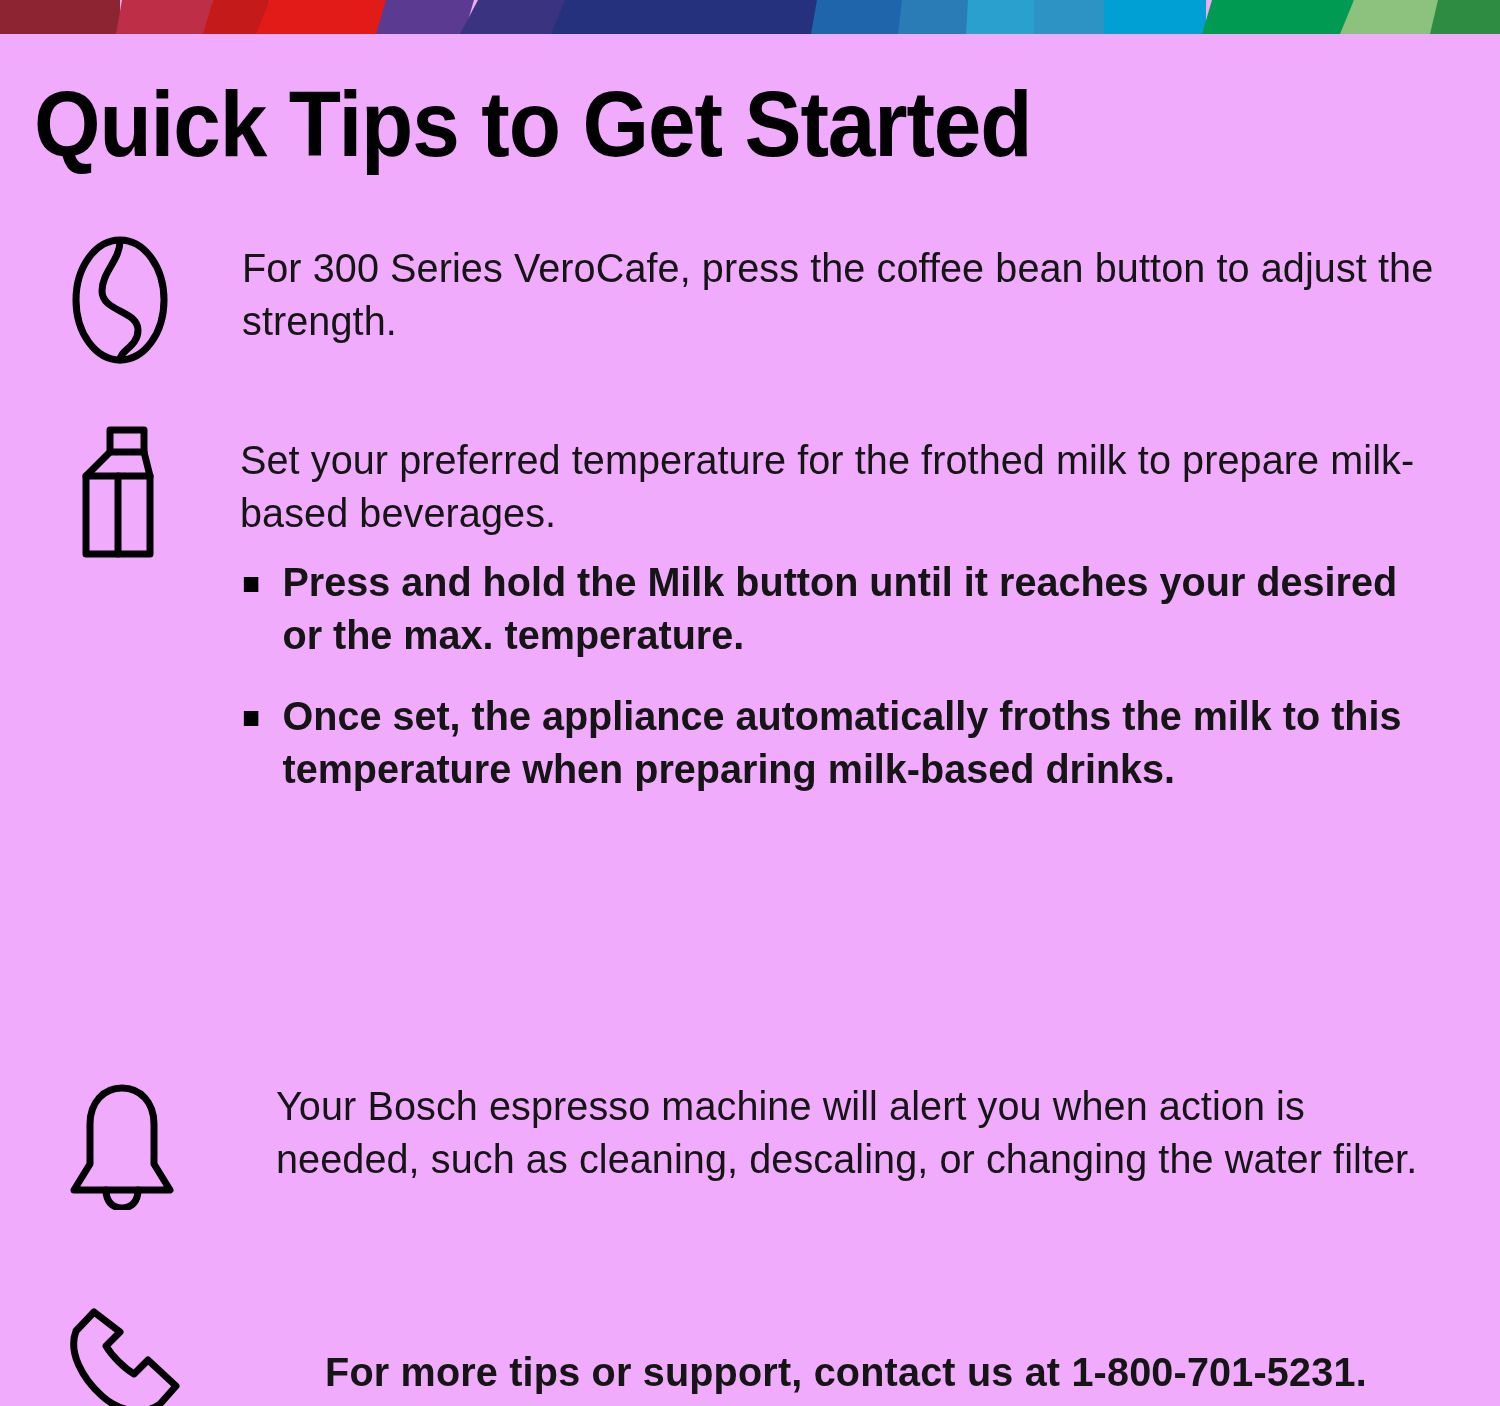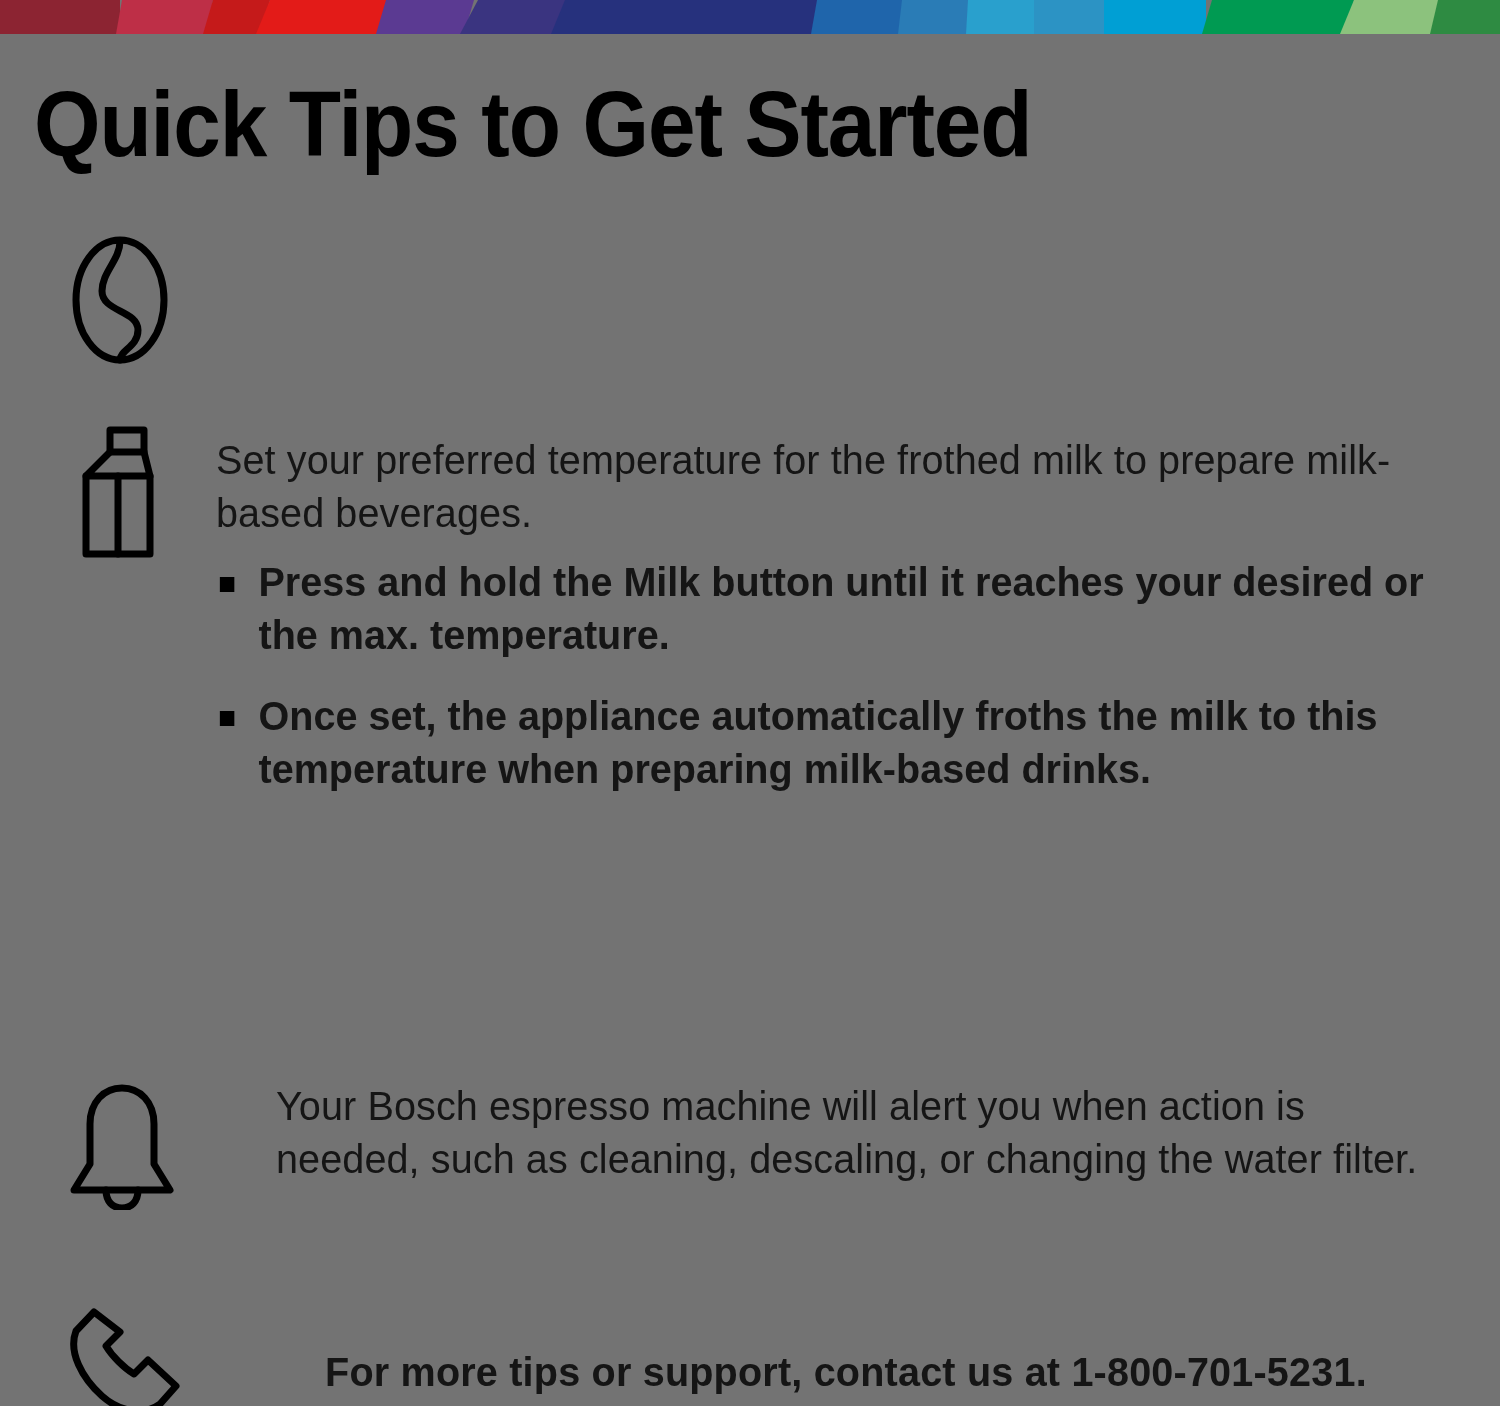--- a/index.html
+++ b/index.html
@@ -7,21 +7,21 @@
     padding: 0;
     background: #ffffff;
   }
   body {
     font-family: "Liberation Sans", sans-serif;
   }
   #page {
     position: relative;
     width: 1500px;
     height: 1406px;
-    background: #737373;
+    background: #f0abfc;
     overflow: hidden;
   }
 
   
   #colorbar {
     position: absolute;
     left: 0;
     top: 0;
     width: 1500px;
     height: 34px;
@@ -105,21 +105,21 @@
   }
 
   
   #row-bean       { left: 68px;  top: 236px;  width: 1420px; }
   #row-milk       { left: 68px;  top: 424px;  width: 1420px; }
   #row-beans      { left: 56px;  top: 892px;  width: 1430px; }
   #row-bell       { left: 62px;  top: 1078px; width: 1430px; }
   #row-phone      { left: 68px;  top: 1306px; width: 1430px; }
 
   #row-bean   .tip-body { margin-left: 70px; padding-top: 6px; }
-  #row-milk   .tip-body { margin-left: 36px; padding-top: 10px; }
+  #row-milk   .tip-body { margin-left: 60px; padding-top: 10px; }
   #row-beans  .tip-body { margin-left: 60px; padding-top: 8px; }
   #row-bell   .tip-body { margin-left: 94px; padding-top: 2px; }
   #row-phone  .tip-body { margin-left: 58px; padding-top: 40px; text-align: center; }
 
   .icon-stroke {
     fill: none;
     stroke: #000000;
     stroke-width: 7;
     stroke-linejoin: round;
     stroke-linecap: round;
@@ -154,20 +154,23 @@
 
   <div id="title">Quick Tips to Get Started</div>
 
   <div class="tip-row" id="row-bean">
     <span class="tip-icon">
       <svg width="104" height="128" viewBox="0 0 104 128" aria-hidden="true">
         <ellipse class="icon-stroke" cx="52" cy="64" rx="44" ry="60"></ellipse>
         <path class="icon-stroke" d="M52 5 C52 24 34 36 34 55 C34 76 70 74 70 94 C70 111 52 114 52 124"></path>
       </svg>
     </span>
+    <div class="tip-body">
+      <div class="tip-text">For 300 Series VeroCafe, press the coffee bean button to adjust the strength.</div>
+    </div>
   </div>
 
   <div class="tip-row" id="row-milk">
     <span class="tip-icon">
       <svg width="112" height="136" viewBox="0 0 112 136" aria-hidden="true">
         <path class="icon-stroke" d="M18 52 L18 130 L82 130 L82 52"></path>
         <path class="icon-stroke" d="M18 52 L42 28 L42 6 L76 6 L76 28 L82 52 Z"></path>
         <path class="icon-stroke" d="M42 28 L76 28"></path>
         <path class="icon-stroke" d="M50 52 L50 130"></path>
       </svg>

